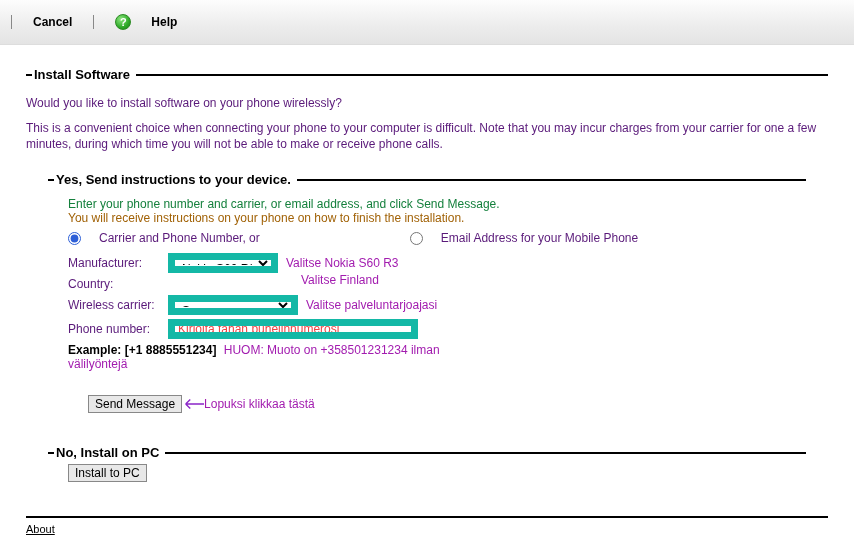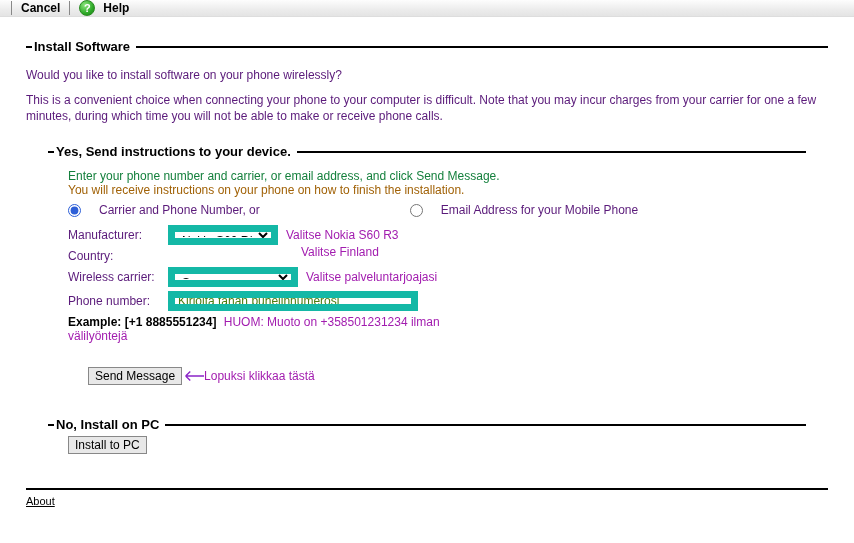--- a/index.html
+++ b/index.html
@@ -8,24 +8,24 @@
     padding: 0;
     font-family: Arial, Helvetica, sans-serif;
     font-size: 12px;
     background: #fff;
     color: #000;
     width: 854px;
   }
   .topbar {
     background: linear-gradient(to bottom, #fdfdfd 0%, #ececec 60%, #e4e4e4 100%);
     border-bottom: 1px solid #ddd;
-    padding: 0 8px;
-    display: flex;
-    align-items: center;
-    gap: 6px;
+    padding: 14px 8px;
+    display: flex;
+    align-items: center;
+    gap: 18px;
   }
   .topbar .divider {
     width: 1px;
     height: 14px;
     background: #888;
     margin: 0 3px;
   }
   .topbar a {
     color: #000;
     text-decoration: none;
@@ -116,21 +116,21 @@
     font-family: Arial, sans-serif;
     font-size: 12px;
     border: 7px solid #14b8a6;
     background: #fff;
     height: 20px;
     padding: 1px 3px;
   }
   .sel-manu { width: 110px; }
   .sel-country { width: 250px; }
   .sel-carrier { width: 130px; }
-  .inp-phone { width: 250px; color: #4d7c0f; }
+  .inp-phone { width: 250px; color: #ef4444; }
   .note-purple {
     color: #a21caf;
     margin-left: 8px;
   }
   .example-line {
     margin-top: 2px;
     color: #000;
   }
   .example-line .lbl { font-weight: bold; }
   .email-input {

